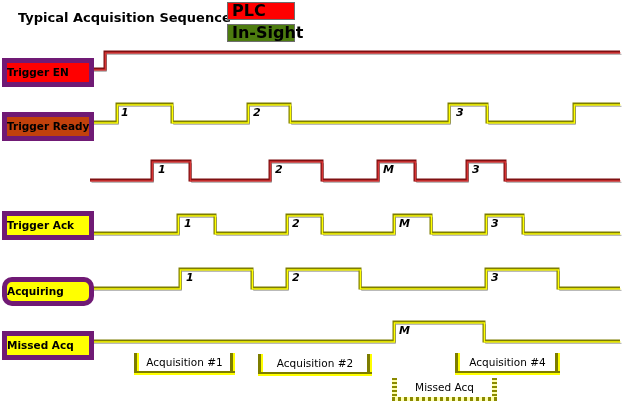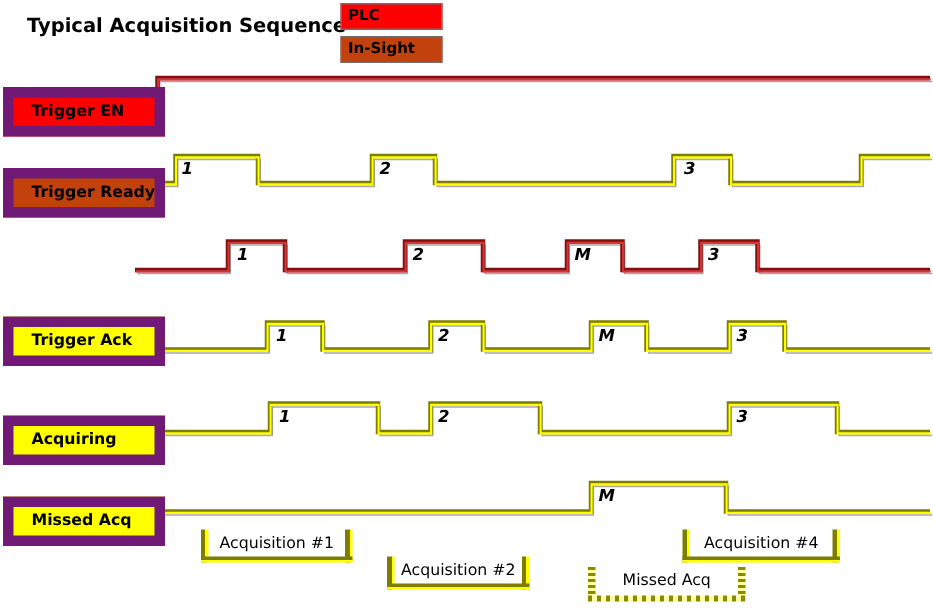--- a/index.html
+++ b/index.html
@@ -3,27 +3,27 @@
 <meta charset="utf-8">
 <style>
   html,body{margin:0;padding:0;background:#ffffff;}
   #stage{
     position:relative;width:622px;height:406px;background:#ffffff;overflow:hidden;
     font-family:"DejaVu Sans","Liberation Sans",sans-serif;color:#000;
   }
   .title{position:absolute;left:18px;top:10px;font-size:13px;font-weight:bold;white-space:nowrap;}
   .legend-box{
     position:absolute;left:227px;width:62px;height:16px;border:1px solid #6e6e6e;
-    font-size:10px;font-weight:bold;line-height:16px;padding-left:4px;white-space:nowrap;
+    font-size:16px;font-weight:bold;line-height:16px;padding-left:4px;white-space:nowrap;
   }
   .legend-plc{top:2px;}
   .legend-insight{top:24px;}
   .row-label{
-    position:absolute;left:2px;width:82px;height:19px;border:7px solid #701a75;
-    font-size:10.5px;font-weight:bold;line-height:18px;padding-left:12px;white-space:nowrap;
+    position:absolute;left:2px;width:82px;height:19px;border:5px solid #701a75;
+    font-size:10.5px;font-weight:bold;line-height:18px;padding-left:0;white-space:nowrap;
   }
   #wave-svg{position:absolute;left:0;top:0;}
   .pulse-label{
     position:absolute;font-size:11px;font-weight:bold;font-style:italic;line-height:12px;
   }
   .bracket{
     position:absolute;height:22px;box-sizing:border-box;text-align:center;
     font-size:10.5px;font-weight:normal;padding-top:3px;white-space:nowrap;
   }
   .bracket .bar-left,.bracket .bar-right{
@@ -45,21 +45,21 @@
   }
 </style>
 </head>
 <body>
 
 <div id="stage">
 
   <div class="title">Typical Acquisition Sequence</div>
 
   <div class="legend-box legend-plc" style="background: rgb(255, 0, 0);">PLC</div>
-  <div class="legend-box legend-insight" style="background: #c2410c;">In-Sight</div>
+  <div class="legend-box legend-insight" style="background: #4d7c0f;">In-Sight</div>
 
   <svg id="wave-svg" width="622" height="406">
       <path d="M90 69 L105 69 L105 52 L620 52" fill="none" stroke="#a8a8a8" stroke-width="1" transform="translate(1.5,2.3)"></path>
       <path d="M90 69 L105 69 L105 52 L620 52" fill="none" stroke="#7f1012" stroke-width="3"></path>
       <path d="M90 69 L105 69 L105 52 L620 52" fill="none" stroke="#d83434" stroke-width="1.4" transform="translate(0.4,0.9)"></path>
       <path d="M90 122 L117 122 L117 104 L172 104 L172 122 L248 122 L248 104 L290 104 L290 122 L449 122 L449 104 L487 104 L487 122 L574 122 L574 104 L620 104" fill="none" stroke="#a8a8a8" stroke-width="1" transform="translate(1.5,2.3)"></path>
       <path d="M90 122 L117 122 L117 104 L172 104 L172 122 L248 122 L248 104 L290 104 L290 122 L449 122 L449 104 L487 104 L487 122 L574 122 L574 104 L620 104" fill="none" stroke="#7d7d00" stroke-width="3"></path>
       <path d="M90 122 L117 122 L117 104 L172 104 L172 122 L248 122 L248 104 L290 104 L290 122 L449 122 L449 104 L487 104 L487 122 L574 122 L574 104 L620 104" fill="none" stroke="#ffff00" stroke-width="1.4" transform="translate(0.4,0.9)"></path>
       <path d="M90 180 L152 180 L152 161 L190 161 L190 180 L270 180 L270 161 L322 161 L322 180 L378 180 L378 161 L415 161 L415 180 L467 180 L467 161 L505 161 L505 180 L620 180" fill="none" stroke="#a8a8a8" stroke-width="1" transform="translate(1.5,2.3)"></path>
       <path d="M90 180 L152 180 L152 161 L190 161 L190 180 L270 180 L270 161 L322 161 L322 180 L378 180 L378 161 L415 161 L415 180 L467 180 L467 161 L505 161 L505 180 L620 180" fill="none" stroke="#7f1012" stroke-width="3"></path>
@@ -71,30 +71,30 @@
       <path d="M90 288 L180 288 L180 269 L252 269 L252 288 L287 288 L287 269 L360 269 L360 288 L486 288 L486 269 L558 269 L558 288 L620 288" fill="none" stroke="#7d7d00" stroke-width="3"></path>
       <path d="M90 288 L180 288 L180 269 L252 269 L252 288 L287 288 L287 269 L360 269 L360 288 L486 288 L486 269 L558 269 L558 288 L620 288" fill="none" stroke="#ffff00" stroke-width="1.4" transform="translate(0.4,0.9)"></path>
       <path d="M90 341 L394 341 L394 322 L484 322 L484 341 L620 341" fill="none" stroke="#a8a8a8" stroke-width="1" transform="translate(1.5,2.3)"></path>
       <path d="M90 341 L394 341 L394 322 L484 322 L484 341 L620 341" fill="none" stroke="#7d7d00" stroke-width="3"></path>
       <path d="M90 341 L394 341 L394 322 L484 322 L484 341 L620 341" fill="none" stroke="#ffff00" stroke-width="1.4" transform="translate(0.4,0.9)"></path>
     </svg>
 
   <div class="row-label" style="top: 58px; background: rgb(255, 0, 0);">Trigger EN</div>
   <div class="row-label" style="top: 112px; background: #c2410c;">Trigger Ready</div>
   <div class="row-label" style="top: 211px; background: rgb(255, 255, 0);">Trigger Ack</div>
-  <div class="row-label" style="top: 277px; background: rgb(255, 255, 0);">Acquiring</div>
+  <div class="row-label" style="top: 277px; background: rgb(255, 255, 0); border-radius: 10px;">Acquiring</div>
   <div class="row-label" style="top: 331px; background: rgb(255, 255, 0);">Missed Acq</div>
 
   <div class="bracket" style="left:134px;top:353px;width:101px">
     <span class="bar-left"></span>
     <span class="bar-right"></span>
     <span class="bar-bottom"></span>
     <span>Acquisition #1</span>
   </div>
-  <div class="bracket" style="left:258px;top:371px;width:95px">
+  <div class="bracket" style="left:258px;top:354px;width:114px">
     <span class="bar-left"></span>
     <span class="bar-right"></span>
     <span class="bar-bottom"></span>
     <span>Acquisition #2</span>
   </div>
   <div class="bracket" style="left:455px;top:353px;width:105px">
     <span class="bar-left"></span>
     <span class="bar-right"></span>
     <span class="bar-bottom"></span>
     <span>Acquisition #4</span>

